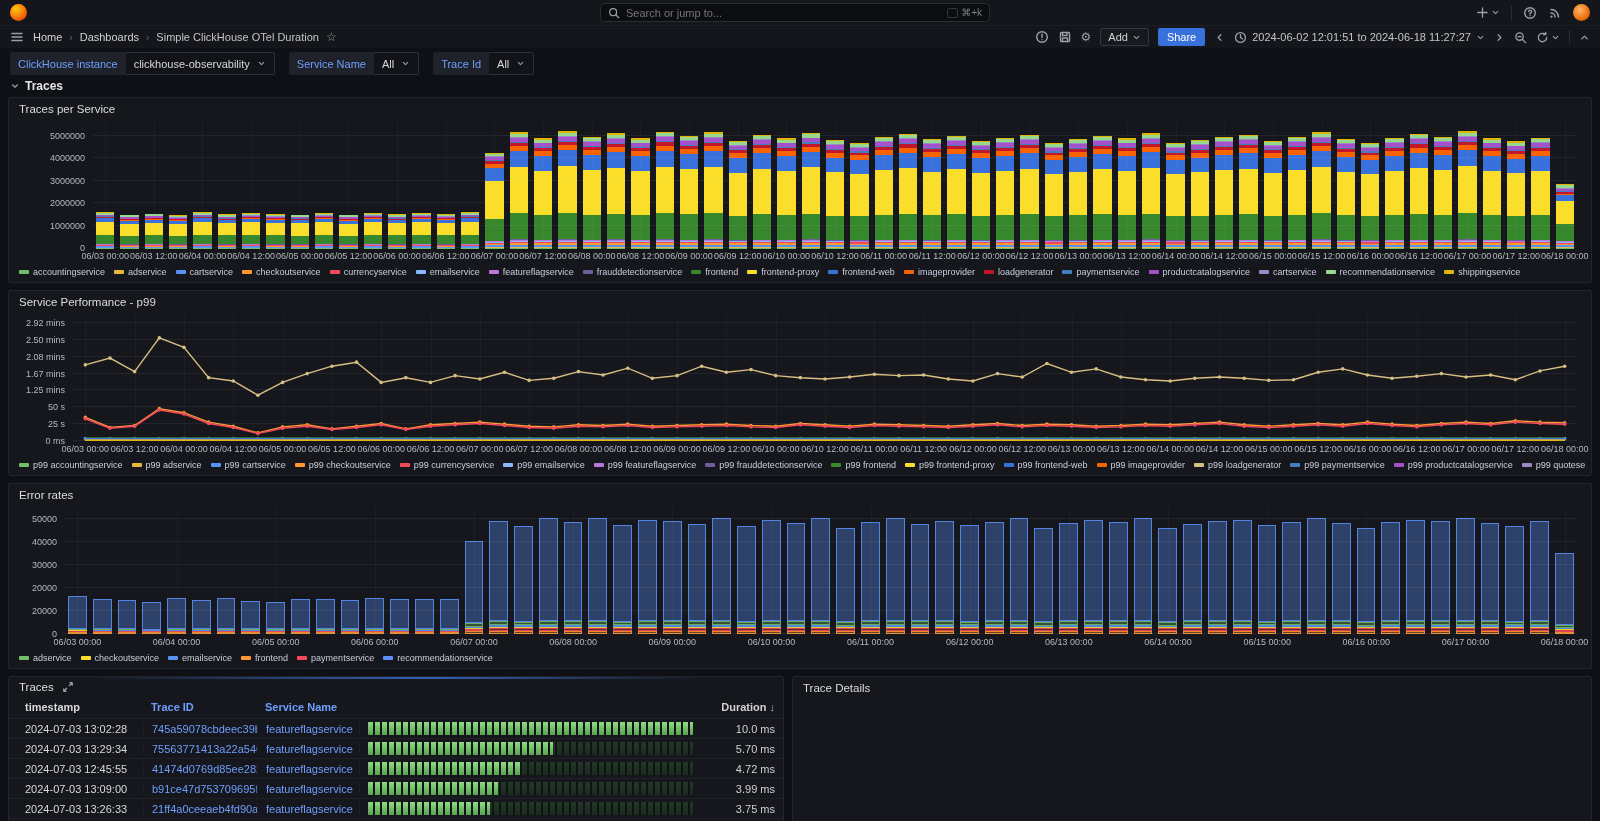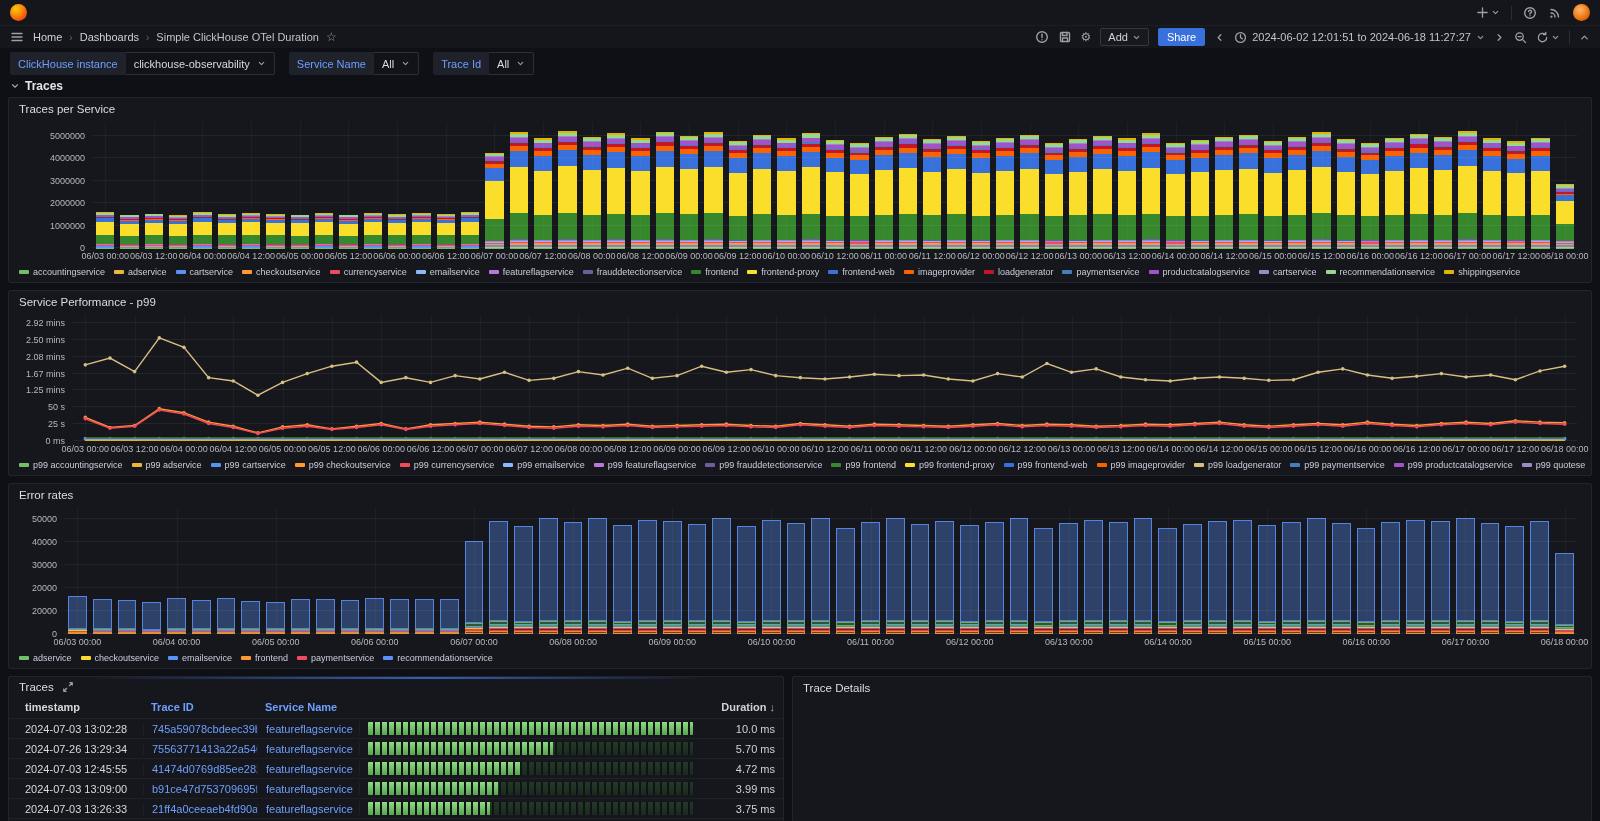--- a/index.html
+++ b/index.html
@@ -86,20 +86,31 @@
   .gauge .lit { position:absolute; left:0; top:0; bottom:0;
     background-image:repeating-linear-gradient(90deg, rgba(0,0,0,0) 0 5px, #101217 5px 7px), linear-gradient(#8fdc85,#57a24e); }
   .link { color:#6e9fff; cursor:pointer; }
   .sort-arrow { color:#a8aab0; margin-left:3px; }
 </style>
 </head>
 <body>
 
 <div class="topnav">
   <div class="logo"></div>
+  <div class="searchbox">
+    <svg width="12" height="12" viewBox="0 0 14 14">
+        <circle class="ic" cx="6" cy="6" r="4"></circle>
+        <path class="ic" d="M9 9 L12.5 12.5"></path>
+      </svg>
+    <input placeholder="Search or jump to..." style="">
+    <span class="kbd-tag">
+        <span class="kbd-box"></span>
+        <span>⌘+k</span>
+      </span>
+  </div>
   <div class="topnav-right">
     <span class="tn-group">
       <svg width="13" height="13" viewBox="0 0 14 14">
           <path class="ic" d="M7 2 V12 M2 7 H12"></path>
         </svg>
       <svg width="9" height="9" viewBox="0 0 12 12">
           <path class="ic" d="M3 4.5 L6 7.5 L9 4.5"></path>
         </svg>
     </span>
     <span class="vdiv"></span>
@@ -2624,21 +2635,21 @@
           <span class="c-id link">745a59078cbdeec39b7...</span>
           <span class="c-svc link">featureflagservice</span>
           <span class="c-gauge">
             <div class="gauge">
               <div class="lit" style="width: 100%;"></div>
             </div>
           </span>
           <span class="c-dur">10.0 ms</span>
         </div>
         <div class="trow">
-          <span class="c-ts">2024-07-26 13:29:34</span>
+          <span class="c-ts">2024-07-03 13:29:34</span>
           <span class="c-id link">75563771413a22a54618...</span>
           <span class="c-svc link">featureflagservice</span>
           <span class="c-gauge">
             <div class="gauge">
               <div class="lit" style="width: 57%;"></div>
             </div>
           </span>
           <span class="c-dur">5.70 ms</span>
         </div>
         <div class="trow">

